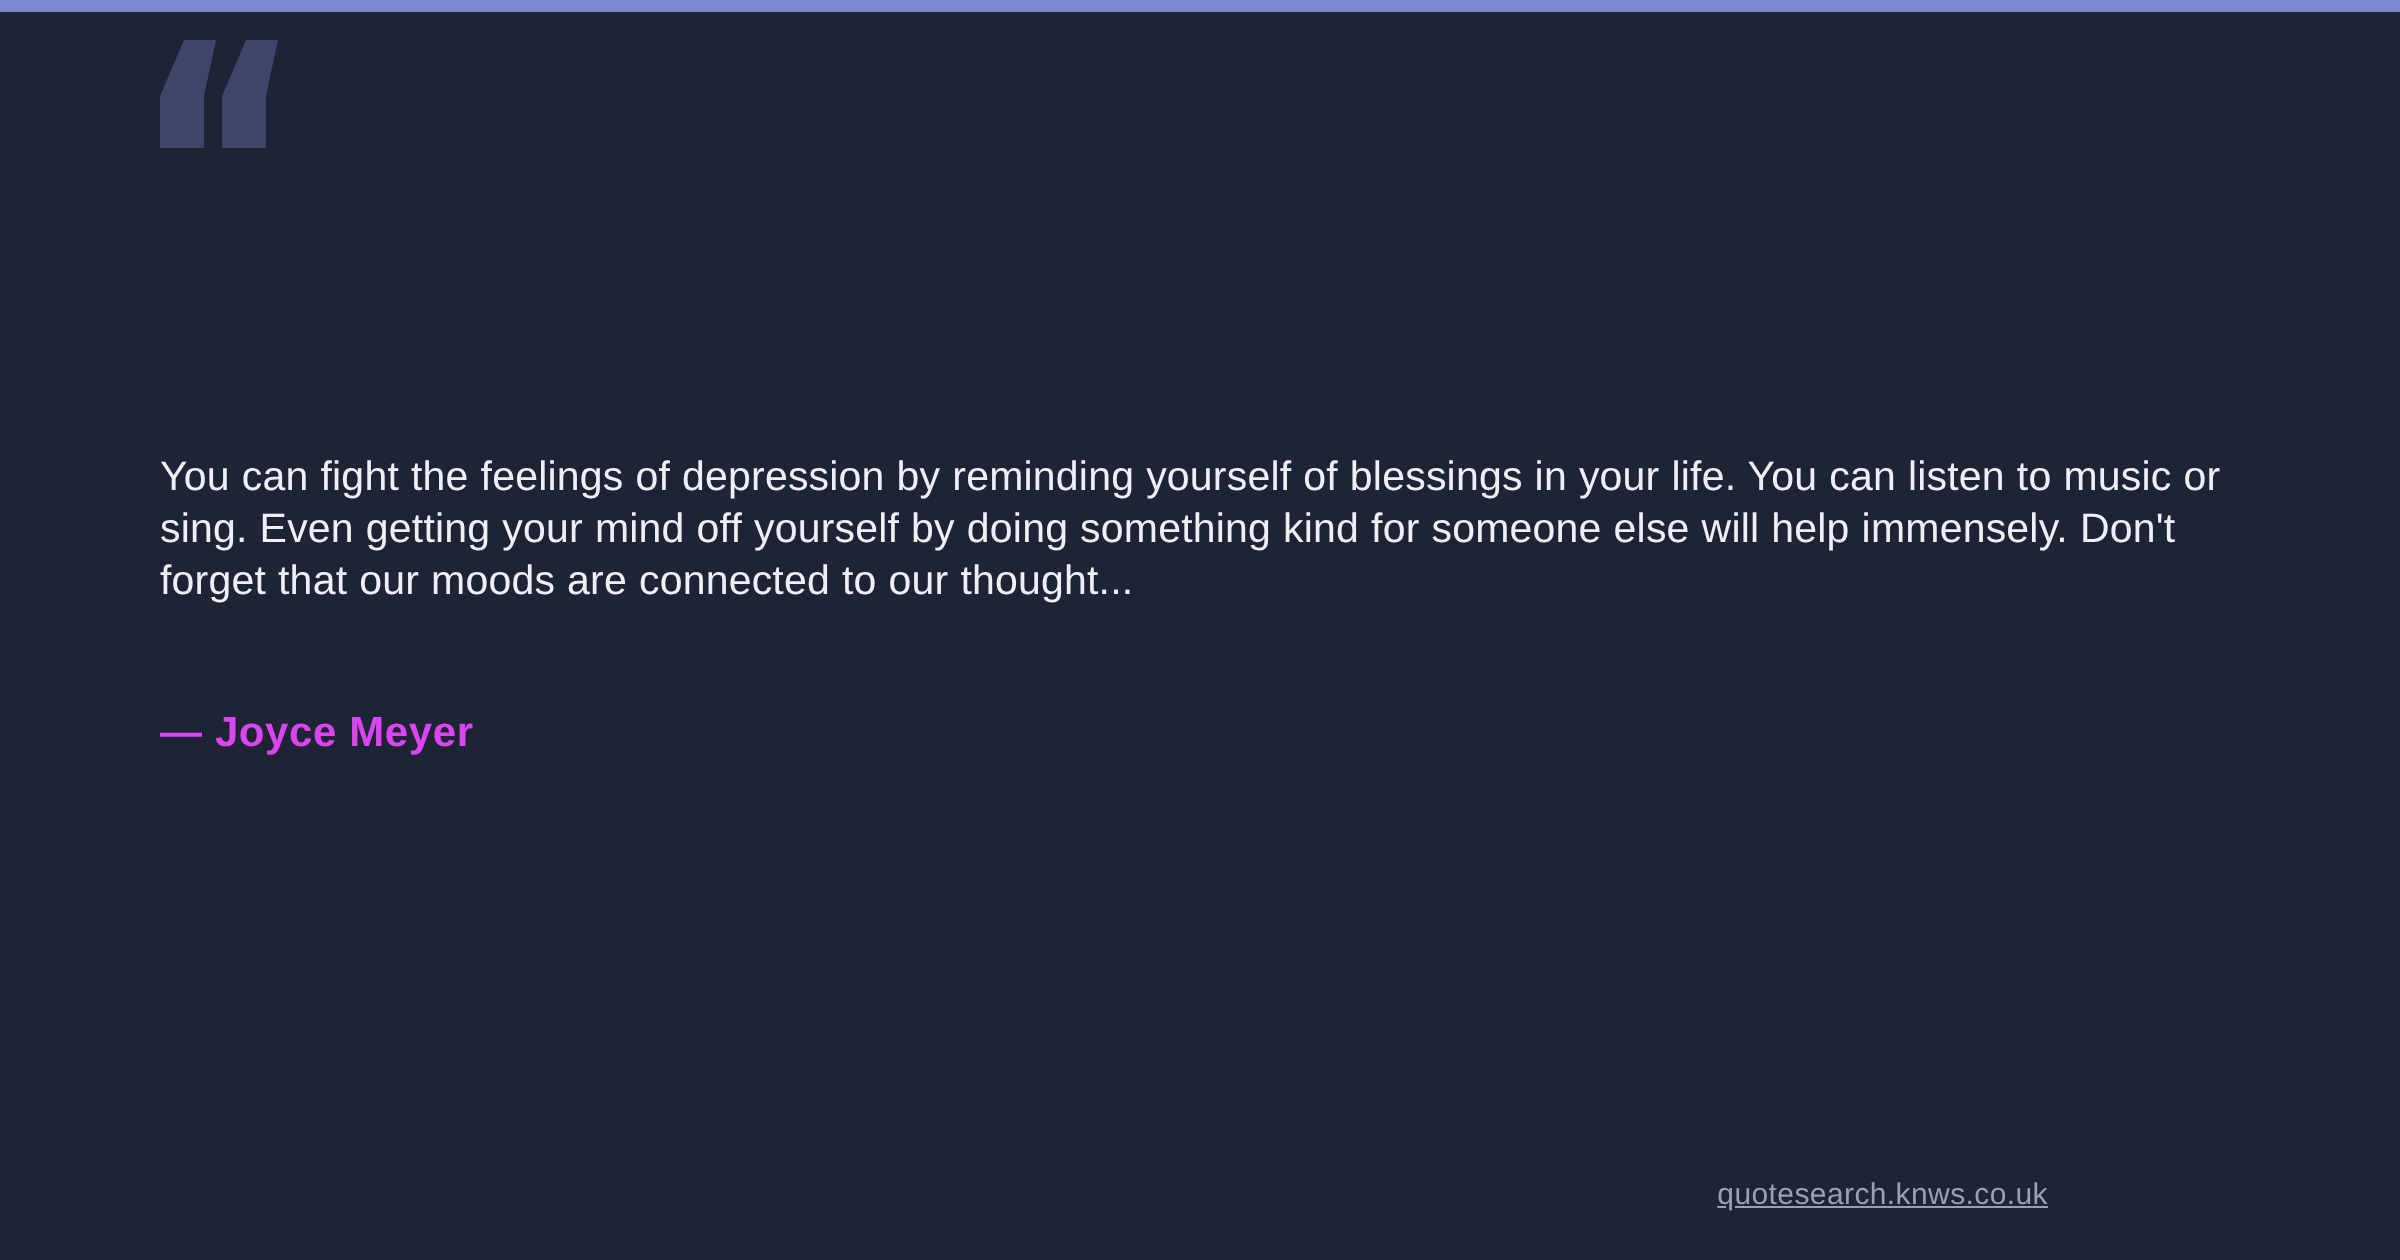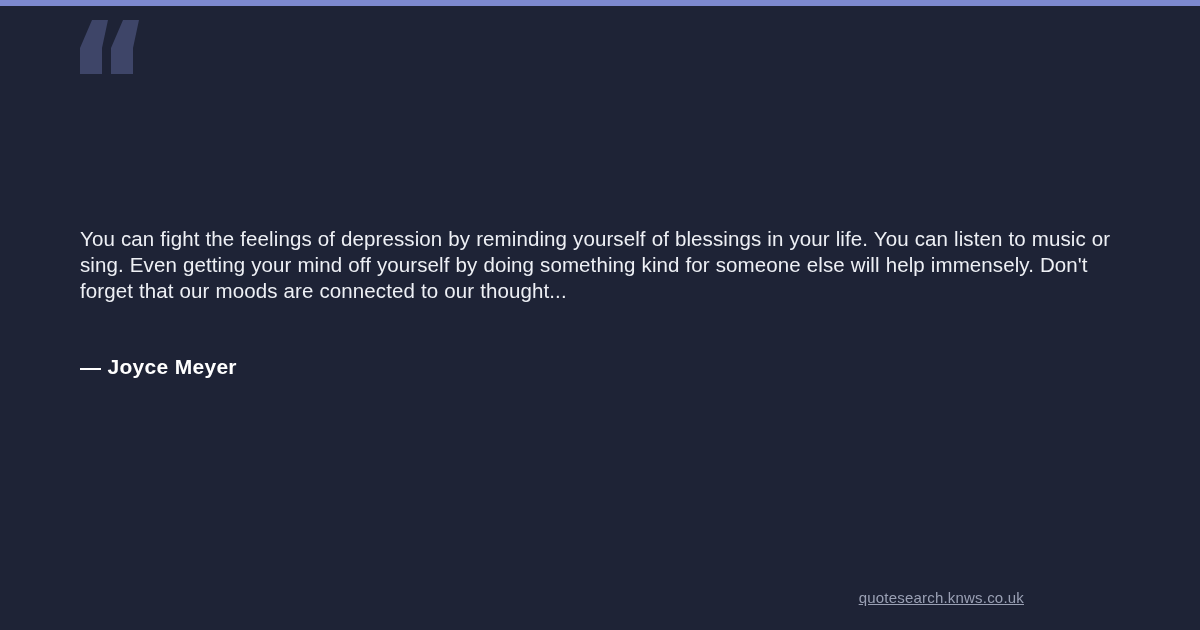--- a/index.html
+++ b/index.html
@@ -65,21 +65,21 @@
     letter-spacing: 0.1px;
     text-align: left;
     word-spacing: 0.2px;
   }
 
   
   .attribution {
     position: absolute;
     left: 80px;
     top: 353px;
-    color: #ffffff;
+    color: #d946ef;
     font-size: 21px;
     line-height: 28px;
     font-weight: 700;
     letter-spacing: 0.3px;
     white-space: nowrap;
   }
   .attribution .dash {
     display: inline;
   }
   .attribution .author-name {

